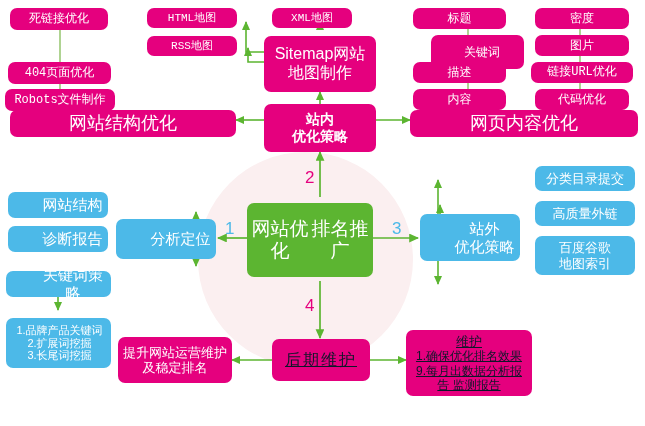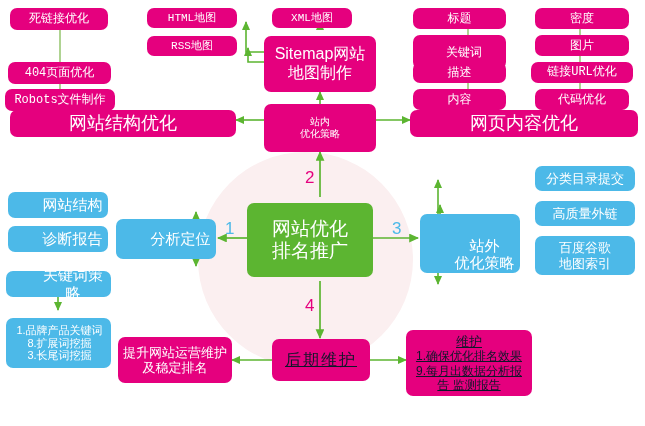--- a/index.html
+++ b/index.html
@@ -12,21 +12,21 @@
        justify-content:center;text-align:center;border-radius:7px;
        color:#ffffff;line-height:1.18;padding:1px 3px;}
   .pink{background:#e5007e;}
   .blue{background:#4cb9e8;}
   .green{background:#5cb531;}
 
   .greentext{color:#0f172a;text-decoration:underline;}
   .f11{font-size:11px;}
   .f12{font-size:12px;}
   .f13{font-size:13px;}
-  .f14{font-size:10px;}
+  .f14{font-size:14px;font-weight:bold;}
   .f15{font-size:15px;padding-left:32px;}
   .f16{font-size:16px;}
   .f18{font-size:18px;}
   .f19{font-size:19px;}
 
   .mono{font-family:"Liberation Mono","DejaVu Sans Mono",monospace;}
 
   .listbox{justify-content:flex-start;text-align:left;padding-left:5px;}
   .listbox .ln{display:block;white-space:nowrap;}
 
@@ -73,21 +73,21 @@
       <path d="M288,360 L232,360"></path>
       <path d="M370,360 L406,360"></path>
     </g>
     <g stroke="#7ab648" stroke-width="1.2" fill="none">
       <path d="M60,19 L60,110"></path>
       <path d="M468,19 L468,107"></path>
       <path d="M580,19 L580,107"></path>
     </g>
   </svg>
 
-  <div class="box green f19" style="left:247px;top:203px;width:126px;height:74px;flex-direction:column;">
+  <div class="box green f19" style="left:247px;top:203px;width:126px;height:74px;justify-content:flex-end;">
     <span>网站优化</span>
     <span>排名推广</span>
   </div>
 
   <div class="num b" style="left:225px;top:219px;">1</div>
   <div class="num p" style="left:305px;top:168px;">2</div>
   <div class="num b" style="left:392px;top:219px;">3</div>
   <div class="num p" style="left:305px;top:296px;">4</div>
 
   <div class="box pink f14" style="left:264px;top:104px;width:112px;height:48px;flex-direction:column;">
@@ -106,42 +106,42 @@
 
   <div class="box pink f18" style="left:10px;top:110px;width:226px;height:27px;">网站结构优化</div>
 
   <div class="box pink f12 mono" style="left:10px;top:8px;width:98px;height:22px;">死链接优化</div>
   <div class="box pink f12 mono" style="left:8px;top:62px;width:103px;height:22px;">404页面优化</div>
   <div class="box pink f12 mono" style="left:5px;top:89px;width:110px;height:22px;">Robots文件制作</div>
 
   <div class="box pink f18" style="left:410px;top:110px;width:228px;height:27px;">网页内容优化</div>
 
   <div class="box pink f12" style="left:413px;top:8px;width:93px;height:21px;">标题</div>
-  <div class="box pink f12" style="left:413px;top:35px;width:93px;height:34px;padding-left:12px;">关键词</div>
+  <div class="box pink f12" style="left:431px;top:35px;width:93px;height:34px;padding-left:12px;">关键词</div>
   <div class="box pink f12" style="left:413px;top:62px;width:93px;height:21px;">描述</div>
   <div class="box pink f12" style="left:413px;top:89px;width:93px;height:21px;">内容</div>
 
   <div class="box pink f12" style="left:535px;top:8px;width:94px;height:21px;">密度</div>
   <div class="box pink f12" style="left:535px;top:35px;width:94px;height:21px;">图片</div>
   <div class="box pink f12 mono" style="left:531px;top:62px;width:102px;height:21px;">链接URL优化</div>
   <div class="box pink f12" style="left:535px;top:89px;width:94px;height:21px;">代码优化</div>
 
   <div class="box blue f15" style="left:116px;top:219px;width:100px;height:40px;">分析定位</div>
 
   <div class="box blue f15" style="left:8px;top:192px;width:100px;height:26px;">网站结构</div>
   <div class="box blue f15" style="left:8px;top:226px;width:100px;height:26px;">诊断报告</div>
   <div class="box blue f15" style="left:6px;top:271px;width:105px;height:26px;">关键词策略</div>
 
   <div class="box blue f11 listbox" style="left:6px;top:318px;width:105px;height:50px;flex-direction:column;justify-content:center;">
     <span class="ln">1.品牌产品关键词</span>
-    <span class="ln">8.扩展词挖掘</span>
+    <span class="ln">2.扩展词挖掘</span>
     <span class="ln">3.长尾词挖掘</span>
   </div>
 
-  <div class="box blue f15" style="left:420px;top:214px;width:100px;height:59px;flex-direction:column;justify-content:flex-end;">
+  <div class="box blue f15" style="left:420px;top:214px;width:100px;height:47px;flex-direction:column;">
     <span>站外</span>
     <span>优化策略</span>
   </div>
 
   <div class="box blue f13" style="left:535px;top:166px;width:100px;height:25px;">分类目录提交</div>
   <div class="box blue f13" style="left:535px;top:201px;width:100px;height:25px;">高质量外链</div>
   <div class="box blue f13" style="left:535px;top:236px;width:100px;height:39px;flex-direction:column;">
     <span>百度谷歌</span>
     <span>地图索引</span>
   </div>

